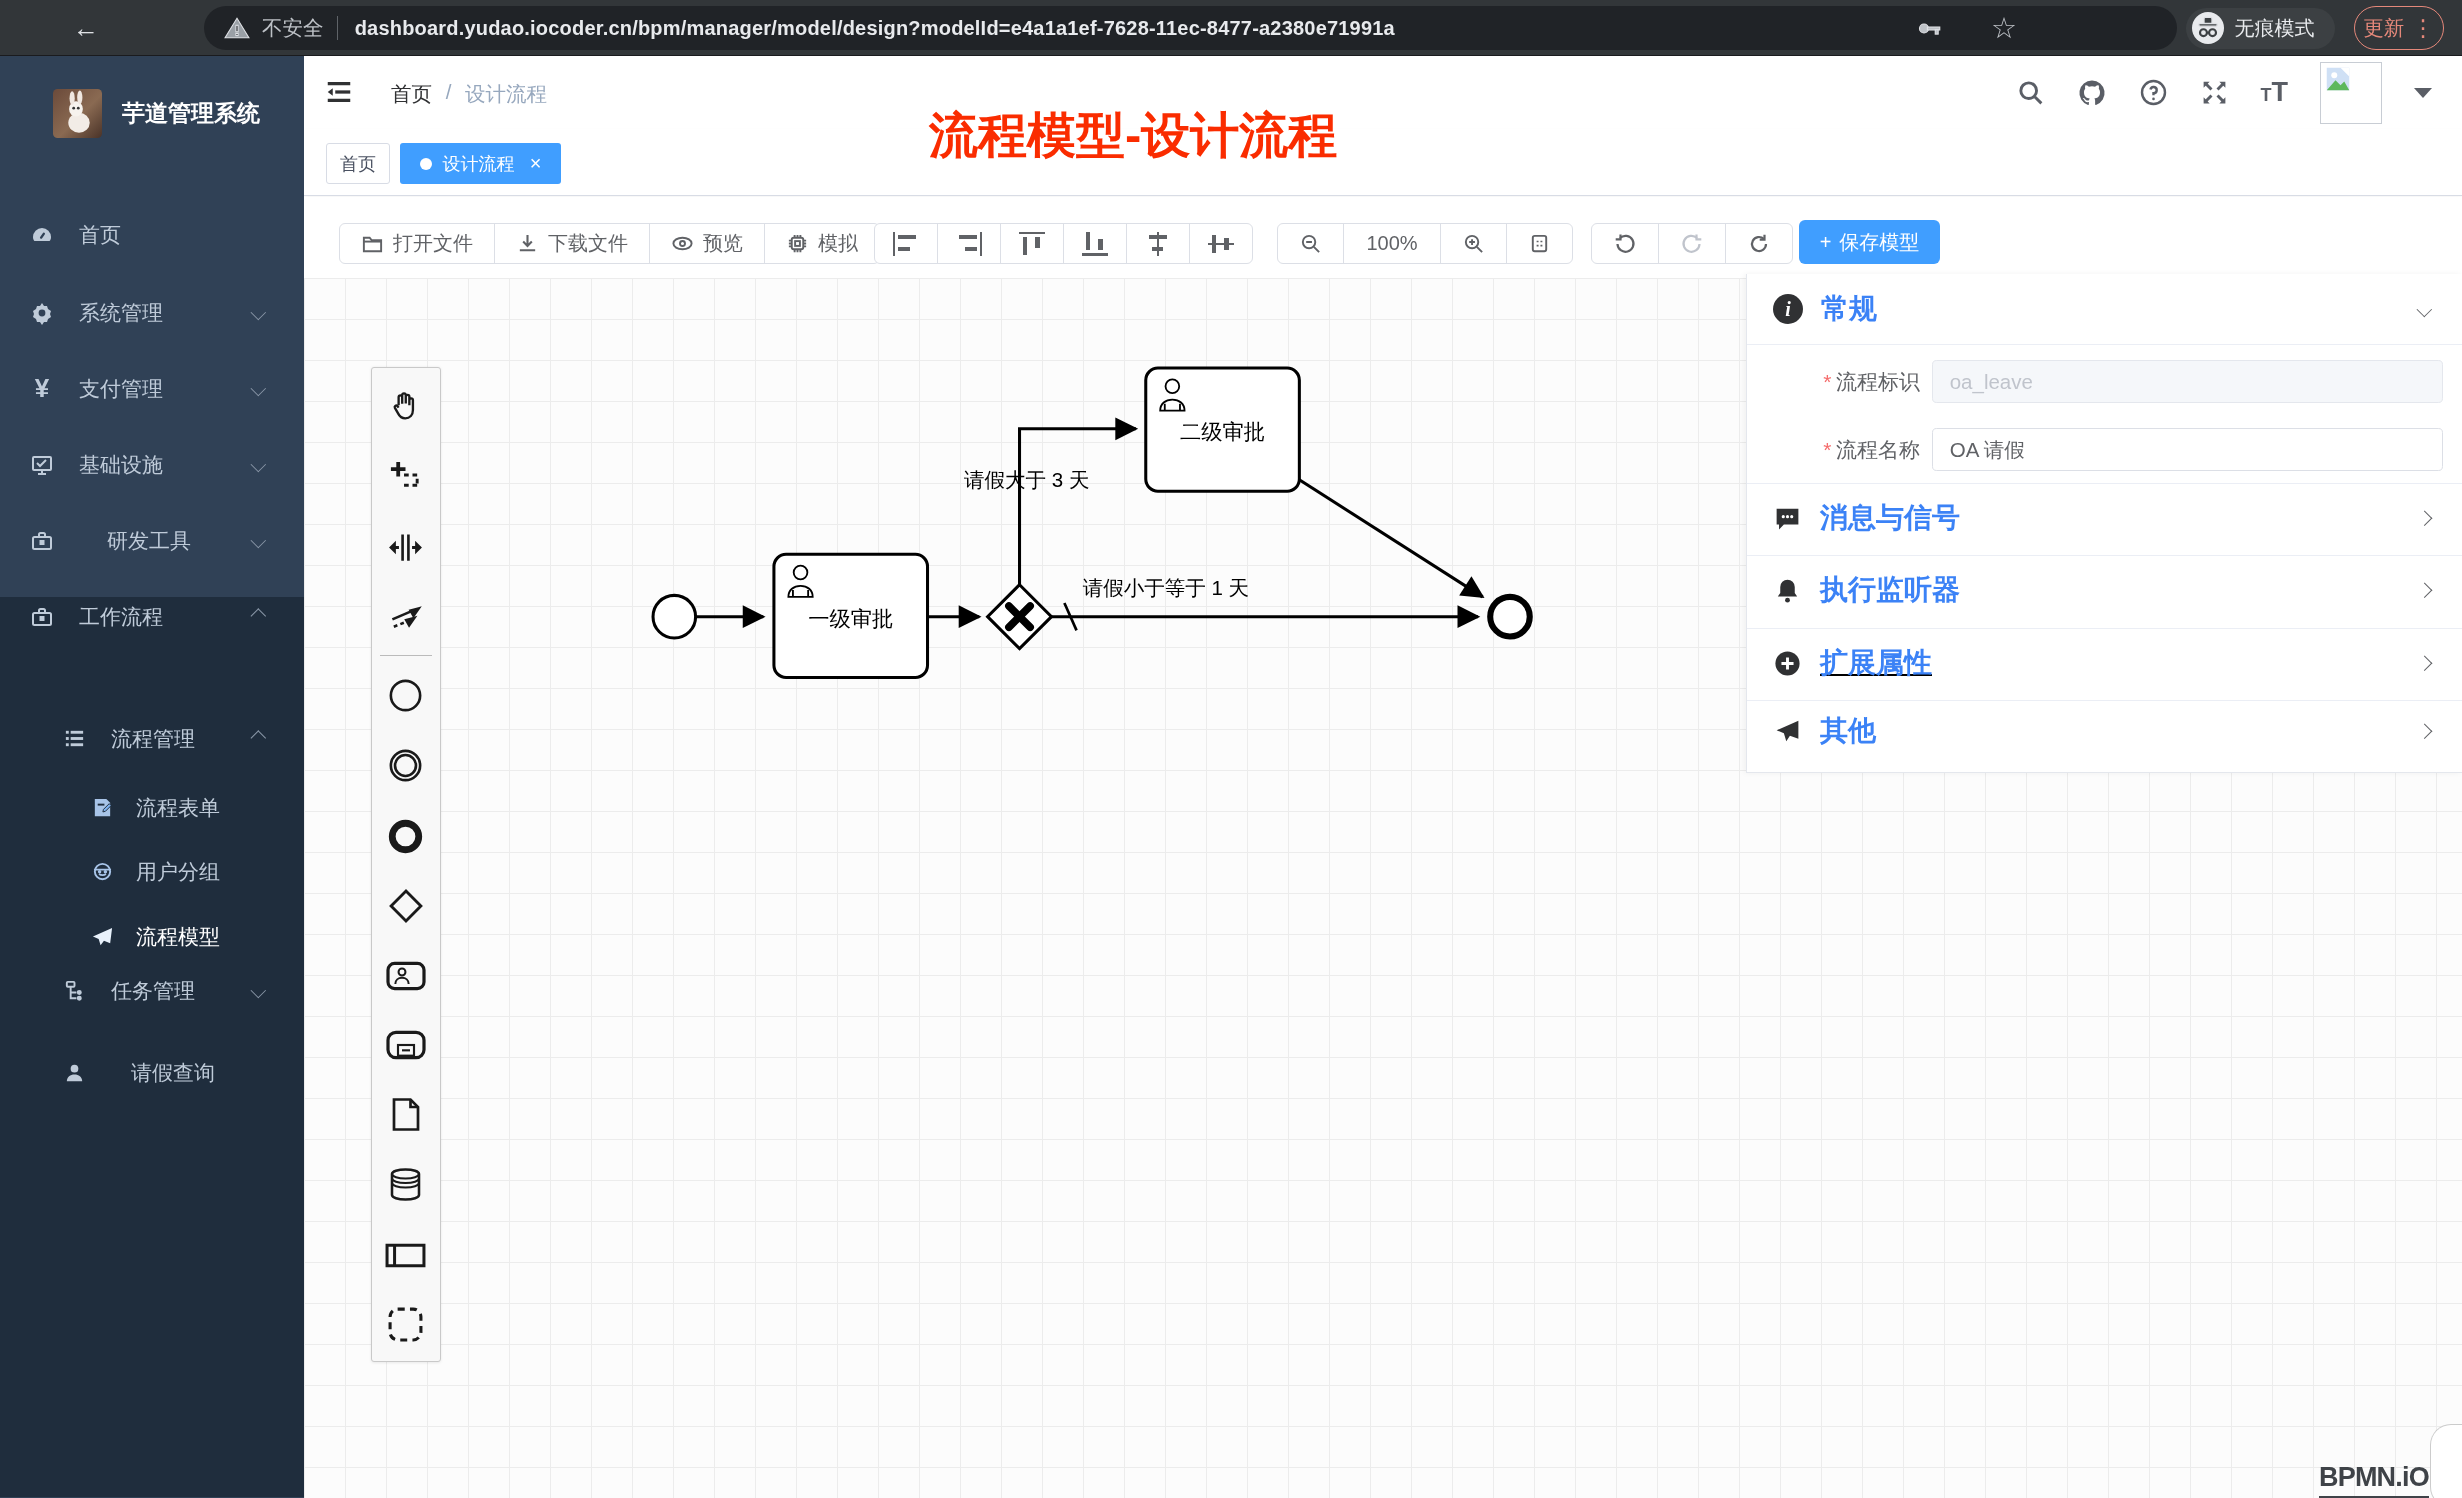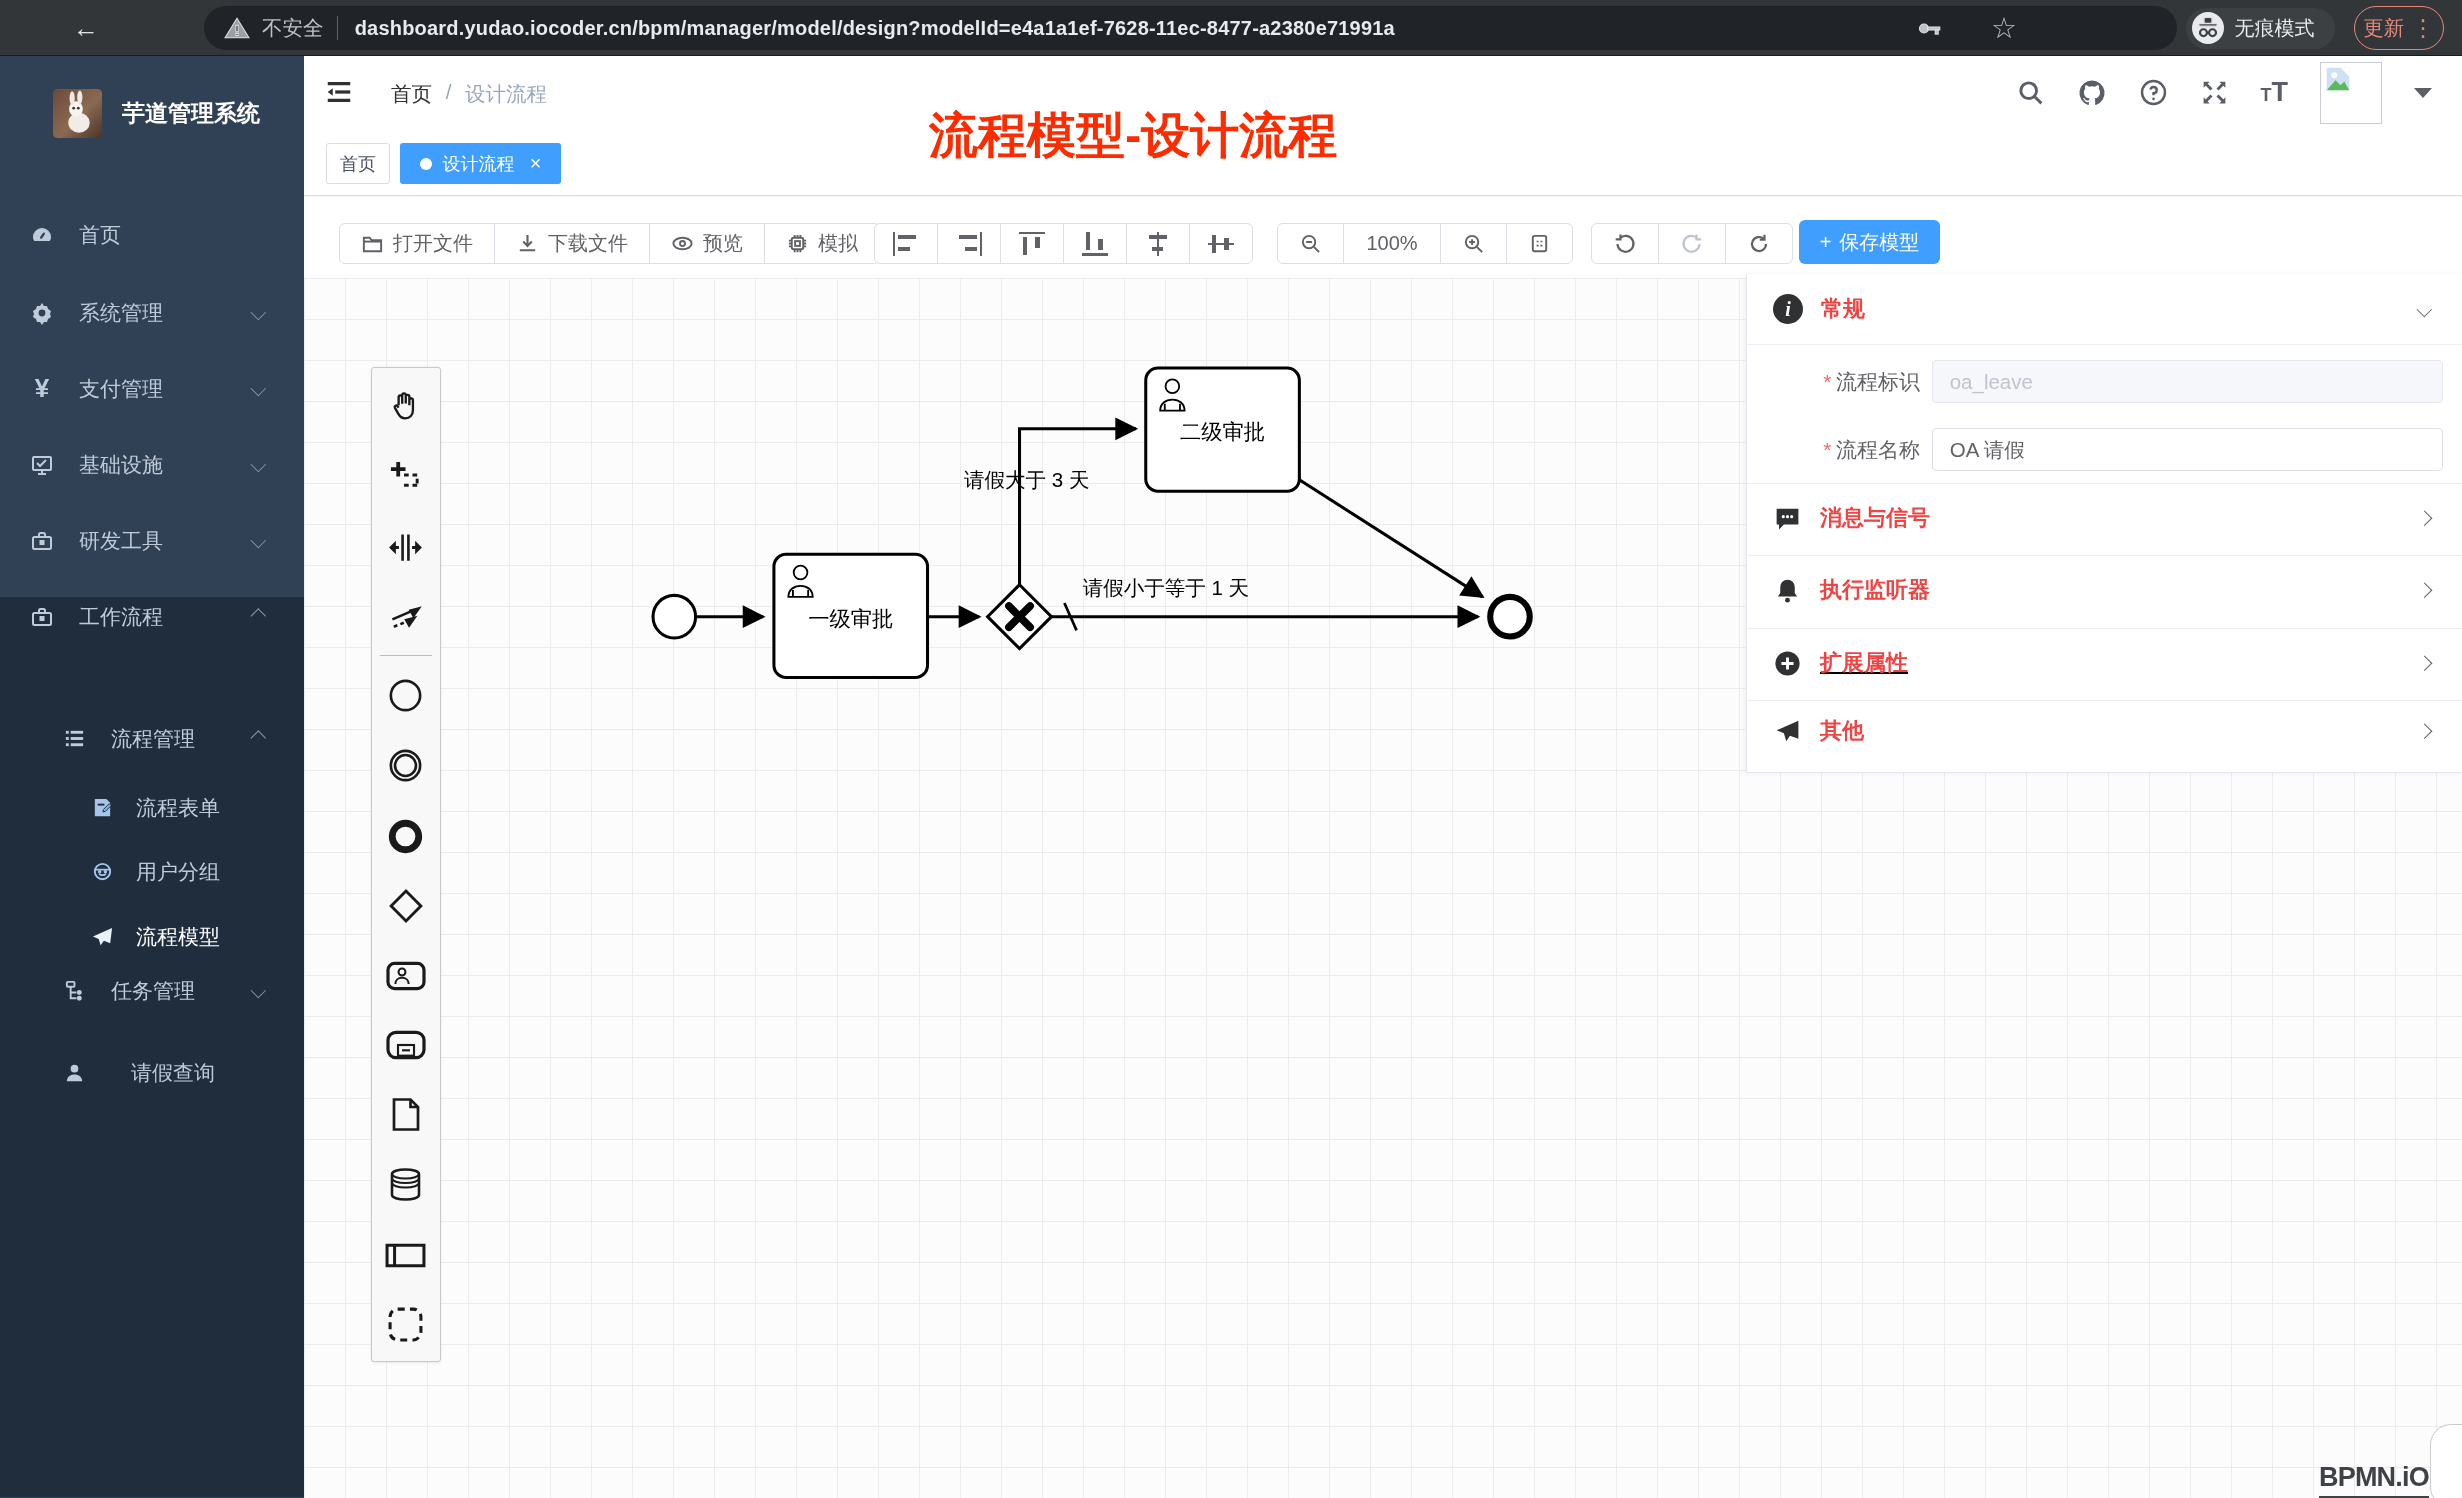--- a/index.html
+++ b/index.html
@@ -80,21 +80,21 @@
   .pal-divider { position:absolute; left:7.6px; width:52px; height:0; border-top:0.8px solid #bbb; }
   .watermark { left:2319px; top:1462px; color:#3f4348; font-size:27px; font-weight:bold; letter-spacing:-0.8px;
     border-bottom:4.6px solid #3f4348; padding-bottom:3px; z-index:3; }
   .corner-arc { left:2430px; top:1424px; width:46px; height:84px; background:#fff; border:1.5px solid #ccc; border-radius:21px 0 0 21px; border-right:none; z-index:2; }
 
   
   .rpanel { left:1746px; top:274px; width:716px; height:499px; background:#fff; border-left:0.8px solid #e4e7ed;
     border-bottom:0.8px solid #e4e7ed; box-shadow:-2.3px 0 6px rgba(0,0,0,.05); z-index:6; }
   .sec-row { position:absolute; left:0; width:716px; height:70px; display:flex; align-items:center; }
   .sec-row .sic { margin-left:26px; margin-right:18px; display:flex; }
-  .sec-title { font-size:22px; font-weight:600; color:#ef4444; }
+  .sec-title { font-size:28px; font-weight:600; color:#3b82f6; }
   .sec-row .chev { position:absolute; right:33px; border-color:#606266; }
   .p-div { position:absolute; left:0; width:716px; border-top:0.8px solid #ebeef5; }
   .f-row { position:absolute; left:0; width:716px; height:43px; display:flex; align-items:center; }
   .f-label { width:173px; text-align:right; font-size:21px; color:#606266; }
   .f-label .req { color:#f56c6c; margin-right:4.6px; }
   .f-input { margin-left:12px; width:511px; height:43px; border:0.8px solid #dcdfe6; border-radius:4.6px; background:#fff;
     font-size:20.5px; color:#606266; padding:0 16.7px; font-family:"Liberation Sans","DejaVu Sans",sans-serif; outline:none; }
   .f-input:disabled { background:#f5f7fa; border-color:#e4e7ed; color:#c0c4cc; }
 
   .icbubble { width:30px; height:30px; border-radius:50%; background:#303133; color:#fff; font-size:20px; font-style:italic;
@@ -200,21 +200,21 @@
     <span class="ic">
       <svg width="24" height="24" viewBox="0 0 24 24" fill="none" stroke="#bfcbd9" stroke-width="2">
           <rect x="3" y="4" width="18" height="13" rx="1"></rect>
           <path d="M7 10l3 3 6-6M8 21h8M12 17v4"></path>
         </svg>
     </span>
     <span>基础设施</span>
     <span class="chev down"></span>
   </div>
 
-  <div class="mitem" style="top:449px;">
+  <div class="mitem" style="top:449px;gap:28px;">
     <span class="ic">
       <svg width="24" height="24" viewBox="0 0 24 24" fill="none" stroke="#bfcbd9" stroke-width="2">
           <rect x="3" y="8" width="18" height="12" rx="1.5"></rect>
           <path d="M9 8V5.5A1.5 1.5 0 0 1 10.5 4h3A1.5 1.5 0 0 1 15 5.5V8"></path>
           <rect x="10.5" y="12" width="3" height="3" fill="#bfcbd9"></rect>
         </svg>
     </span>
     <span>研发工具</span>
     <span class="chev down"></span>
   </div>

